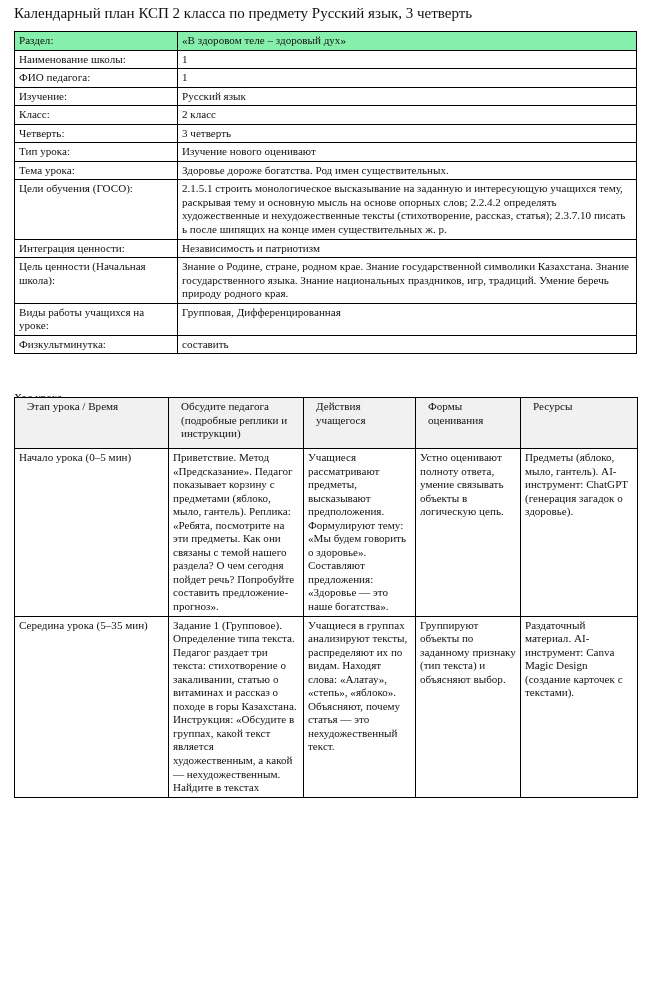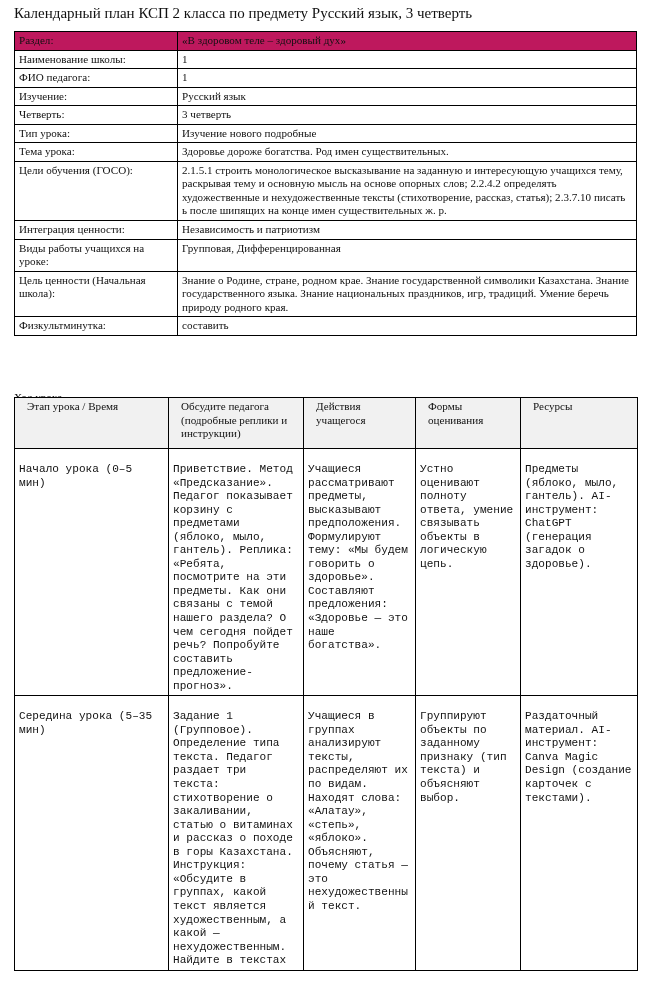--- a/index.html
+++ b/index.html
@@ -58,39 +58,39 @@
     hyphens: none;
   }
 
   
   #meta-table {
     left: 14px;
     top: 31px;
     width: 623px;
   }
   #meta-table td.k { width: 154px; }
-  #meta-table tr.shaded td { background: #be185d; }
+  #meta-table tr.shaded td { background: #86efac; }
 
   
   #flow-table {
     left: 14px;
     top: 397px;
     width: 623px;
   }
   #flow-table col.c0 { width: 154px; }
   #flow-table col.c1 { width: 135px; }
   #flow-table col.c2 { width: 112px; }
   #flow-table col.c3 { width: 105px; }
   #flow-table col.c4 { width: 117px; }
   #flow-table thead td {
     background: #f1f1f1;
     height: 46px;
     padding-left: 12px;
   }
-  #flow-table tbody td { padding-top: 14px; font-family: Liberation Mono, monospace; }
+  #flow-table tbody td { padding-top: 2px; }
 </style>
 </head>
 <body>
 
 <div class="page">
 
   <div class="doc-title">Календарный план КСП 2 класса по предмету Русский язык, 3 четверть</div>
 
   <table class="grid" id="meta-table">
     <tbody>
@@ -104,46 +104,50 @@
         </tr>
         <tr>
           <td class="k">ФИО педагога:</td>
           <td>1</td>
         </tr>
         <tr>
           <td class="k">Изучение:</td>
           <td>Русский язык</td>
         </tr>
         <tr>
+          <td class="k">Класс:</td>
+          <td>2 класс</td>
+        </tr>
+        <tr>
           <td class="k">Четверть:</td>
           <td>3 четверть</td>
         </tr>
         <tr>
           <td class="k">Тип урока:</td>
-          <td>Изучение нового подробные</td>
+          <td>Изучение нового оценивают</td>
         </tr>
         <tr>
           <td class="k">Тема урока:</td>
           <td>Здоровье дороже богатства. Род имен существительных.</td>
         </tr>
         <tr>
           <td class="k">Цели обучения (ГОСО):</td>
           <td>2.1.5.1 строить монологическое высказывание на заданную и интересующую учащихся тему, раскрывая тему и основную мысль на основе опорных слов; 2.2.4.2 определять художественные и нехудожественные тексты (стихотворение, рассказ, статья); 2.3.7.10 писать ь после шипящих на конце имен существительных ж. р.</td>
         </tr>
         <tr>
           <td class="k">Интеграция ценности:</td>
           <td>Независимость и патриотизм</td>
         </tr>
         <tr>
+          <td class="k">Цель ценности (Начальная школа):</td>
+          <td>Знание о Родине, стране, родном крае. Знание государственной символики Казахстана. Знание государственного языка. Знание национальных праздников, игр, традиций. Умение беречь природу родного края.</td>
+        </tr>
+        <tr>
           <td class="k">Виды работы учащихся на уроке:</td>
           <td>Групповая, Дифференцированная</td>
-        </tr>
-        <tr>
-          <td class="k">Цель ценности (Начальная школа):</td>
-          <td>Знание о Родине, стране, родном крае. Знание государственной символики Казахстана. Знание государственного языка. Знание национальных праздников, игр, традиций. Умение беречь природу родного края.</td>
         </tr>
         <tr>
           <td class="k">Физкультминутка:</td>
           <td>составить</td>
         </tr>
       </tbody>
   </table>
 
   <div class="section-label" id="flow-heading" style="top: 380px; margin-top: 11px;">Ход урока</div>
 

